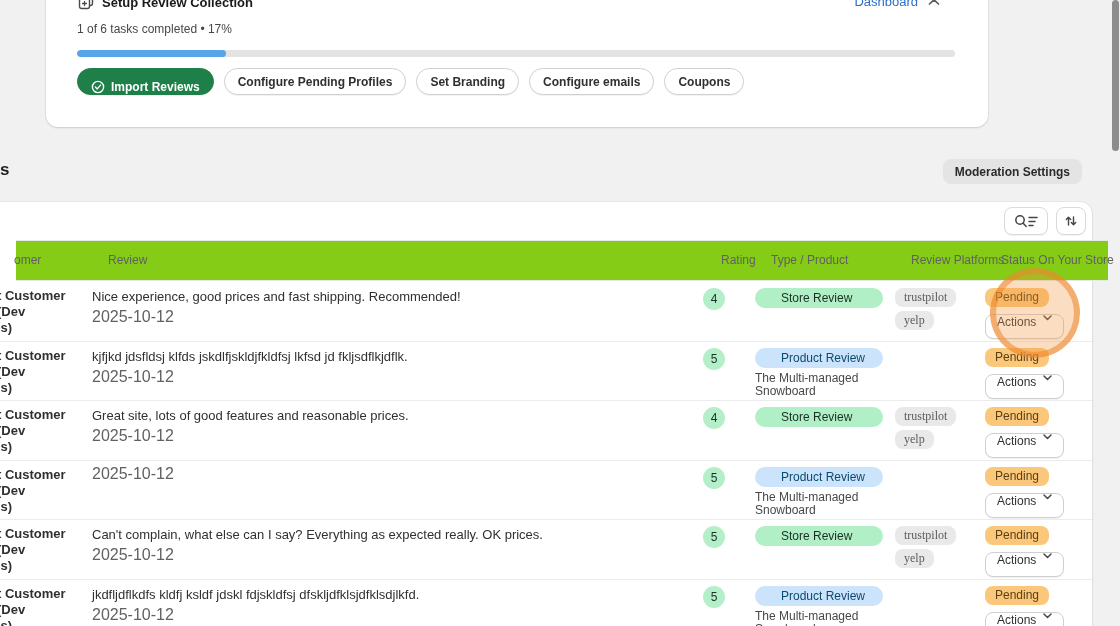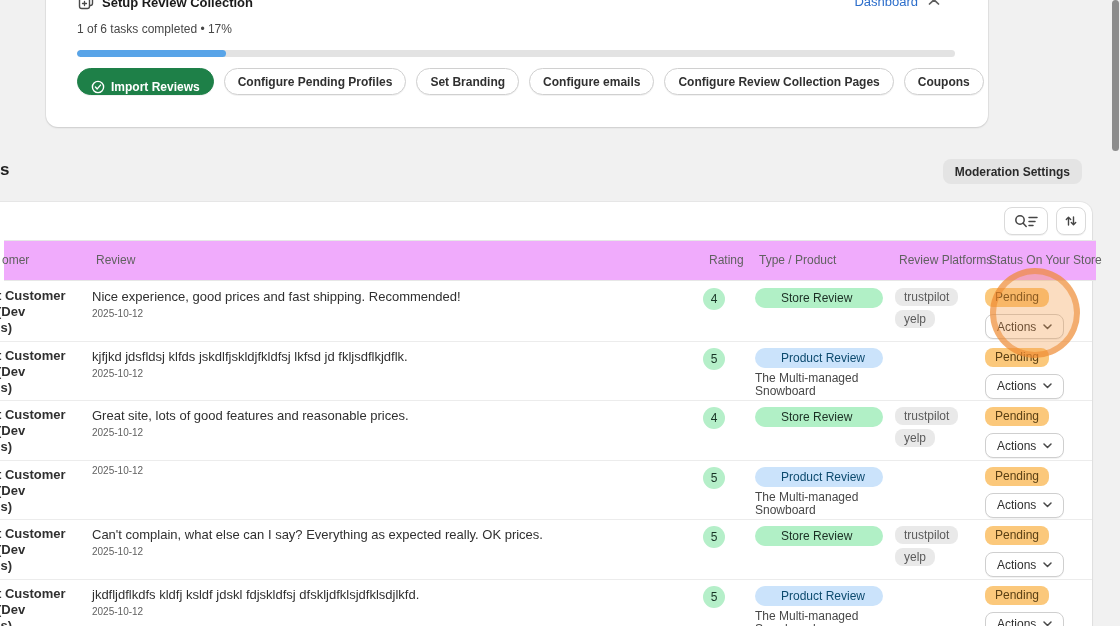--- a/index.html
+++ b/index.html
@@ -34,47 +34,47 @@
     background:#e4e4e4; border:none; border-radius:8px; font-size:12px; font-weight:600; color:#2b2b2b;
     cursor:pointer; font-family:inherit; }
   
   .table-card { position:absolute; left:0; top:202px; width:1092px; height:470px;
     background:#fff; border-radius:0 12px 0 0;
     box-shadow:0 1px 2px rgba(0,0,0,.12), 0 0 0 1px rgba(0,0,0,.04); }
   .table-toolbar { position:absolute; top:5px; right:6px; display:flex; gap:8px; }
   .tool-btn { height:28px; display:flex; align-items:center; justify-content:center; gap:2px;
     background:#fff; border:1px solid #dadada; border-radius:8px; box-shadow:0 1px 0 rgba(0,0,0,.05);
     cursor:pointer; padding:0 7px; }
-  .thead { position:absolute; left:4px; top:38px; width:100%; height:41px; background:#f0abfc;
+  .thead { position:absolute; left:16px; top:38px; width:100%; height:41px; background:#84cc16;
     border-top:1px solid #e7e7e7; border-bottom:1px solid #e7e7e7; }
   .th { position:absolute; top:0; line-height:39px; font-size:12px; color:#616161; font-weight:500; white-space:nowrap; }
   .tbody { position:absolute; left:0; top:80px; width:100%; }
   .trow { position:relative; width:100%; height:59.5px; border-bottom:1px solid #ececec; }
   .cell-customer { position:absolute; left:0; top:0; width:86px; height:100%; overflow:hidden; }
   .cust-l1, .cust-l2 { font-weight:700; font-size:13px; color:#303030; margin-left:-3px; line-height:16px; }
   .cust-l1 { margin-top:6px; }
   .cust-email { font-size:12px; color:#616161; margin-left:-4px; margin-top:3px; }
   .cell-review { position:absolute; left:92px; top:0; width:600px; }
   .review-text { margin-top:7px; font-size:13px; color:#303030; white-space:nowrap; }
-  .review-date { margin-top:4px; font-size:10px; color:#616161; }
+  .review-date { margin-top:4px; font-size:16px; color:#616161; }
   .cell-rating { position:absolute; left:703px; top:6px; }
   .rating-badge { display:flex; align-items:center; justify-content:center; width:22px; height:22px;
     border-radius:50%; background:#b5efc9; color:#173325; font-size:12px; font-weight:500; }
   .cell-type { position:absolute; left:755px; top:6px; width:135px; }
   .type-pill { display:block; width:128px; height:20px; line-height:20px; border-radius:10px;
     padding-left:26px; font-size:12px; font-weight:500; }
   .pill-store { background:#b1f0c6; color:#1b2f24; }
   .pill-product { background:#cbe3fb; color:#0c4a6e; }
   .product-name { margin-top:4px; width:120px; font-size:12px; color:#474747; line-height:13.5px; }
-  .cell-platforms { position:absolute; left:895px; top:6px; display:flex; flex-direction:column; gap:4px; align-items:flex-start; }
+  .cell-platforms { position:absolute; left:895px; top:6px; display:flex; flex-direction:column; gap:4px; align-items:flex-start;font-family:Liberation Serif, serif; }
   .platform-pill { background:#e9e9e9; color:#5c5c5c; font-size:12px; padding:2px 9px; border-radius:8px; }
   .cell-status { position:absolute; left:985px; top:6px; width:100px; }
   .status-pill { display:inline-block; height:19px; line-height:19px; padding:0 10px; border-radius:8px;
     background:#fbc87b; color:#593f14; font-size:12px; font-weight:500; }
-  .actions-btn { margin-top:7px; display:flex; align-items:center; gap:7px; height:25px; padding:0 11px;
+  .actions-btn { margin-top:7px; display:flex; gap:7px; height:25px; padding:0 11px;
     background:#fff; border:1px solid #cfcfcf; border-radius:8px; font-size:12px; font-weight:500;
     color:#303030; box-shadow:0 1px 0 rgba(0,0,0,.05); cursor:pointer; font-family:inherit; }
   
   .click-highlight { position:absolute; left:990px; top:268px; width:90px; height:90px;
     border-radius:50%; background:rgba(242,148,62,.32); border:6px solid rgba(236,134,44,.55);
     pointer-events:none; z-index:6; }
   .scroll-thumb { position:absolute; right:1px; top:0; width:7px; height:151px;
     background:#8c8c8c; border-radius:4px; z-index:7; }
   svg { display:block; }
 </style>
@@ -115,23 +115,20 @@
       <span>Import Reviews</span>
     </button>
     <button class="pill-btn">
         <span>Configure Pending Profiles</span>
       </button>
     <button class="pill-btn">
         <span>Set Branding</span>
       </button>
     <button class="pill-btn">
         <span>Configure emails</span>
-      </button>
-    <button class="pill-btn">
-        <span>Configure Review Collection Pages</span>
       </button>
     <button class="pill-btn">
         <span>Coupons</span>
       </button>
   </div>
 </div>
 
 <div class="page-heading-frag">s</div>
 <button class="moderation-btn">Moderation Settings</button>
 

